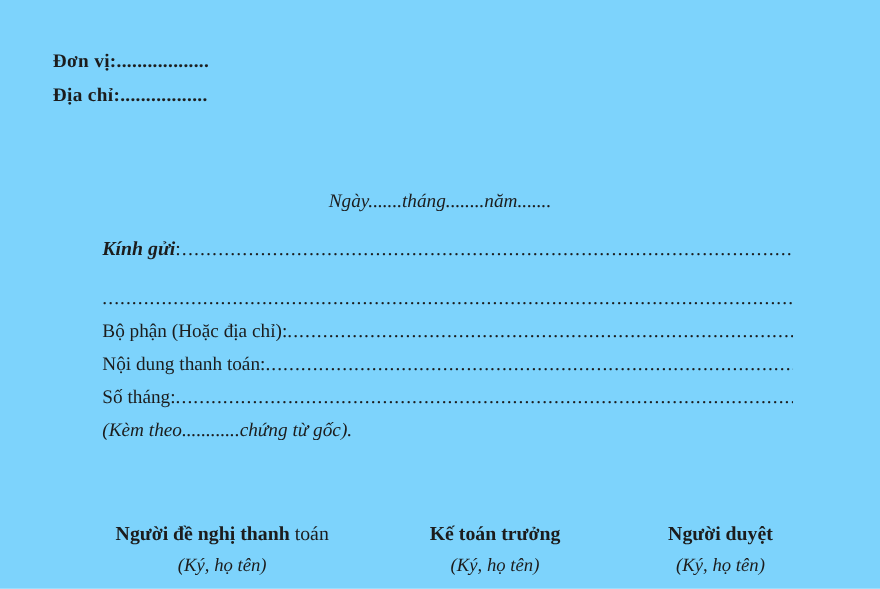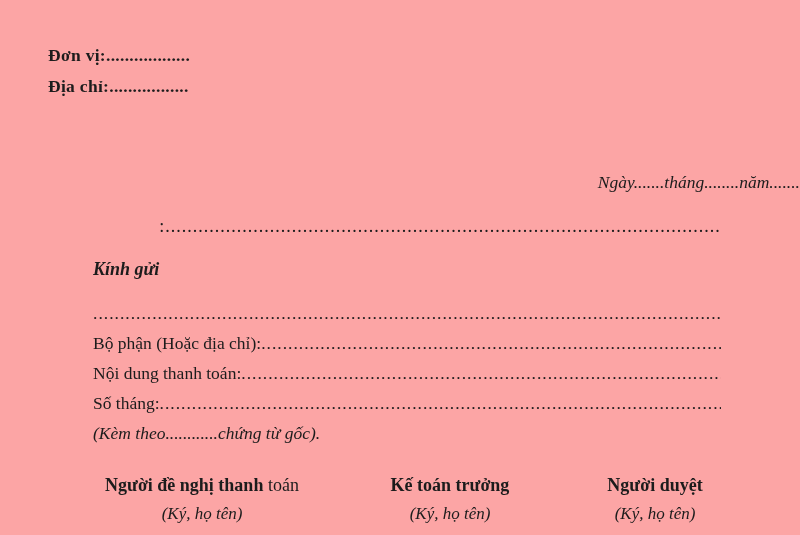--- a/index.html
+++ b/index.html
@@ -1,20 +1,20 @@
 <!DOCTYPE html>
 <html><head>
 <meta charset="utf-8">
 <style>
   html, body { margin: 0; padding: 0; }
   .page {
     position: relative;
     width: 800px;
     height: 535px;
-    background: #fca5a5;
+    background: #7dd3fc;
     color: #1c1c1c;
     font-family: "Liberation Serif", "DejaVu Serif", serif;
     overflow: hidden;
   }
 
   
   .letterhead {
     position: absolute;
     left: 48px;
     top: 40px;
@@ -34,21 +34,21 @@
     font-size: 22px;
     font-weight: 700;
     letter-spacing: 0.6px;
   }
 
   
   .date-line {
     position: absolute;
     left: 0; right: 0;
     top: 172px;
-    text-align: right;
+    text-align: center;
     font-style: italic;
     font-size: 17.5px;
   }
 
   
   .content {
     position: absolute;
     left: 93px;
     top: 213px;
     width: 628px;
@@ -58,21 +58,21 @@
     white-space: pre;
     overflow: hidden;
     line-height: 30px;
     font-size: 17.5px;
   }
   .line .label { flex: 0 0 auto; }
   .line .dots  { flex: 1 1 auto; overflow: hidden; letter-spacing: 1px; }
   .line .mid-dots { flex: 0 0 auto; letter-spacing: 1px; }
 
   .recipient-line { line-height: 27px; font-size: 18px; margin-bottom: 15px; }
-  .recipient-line .label { font-weight: 700; font-style: italic; margin-top: 43px; }
+  .recipient-line .label { font-weight: 700; font-style: italic; }
 
   .note {
     font-style: italic;
     font-size: 17.5px;
     line-height: 30px;
   }
 
   
   .sig-col {
     position: absolute;

